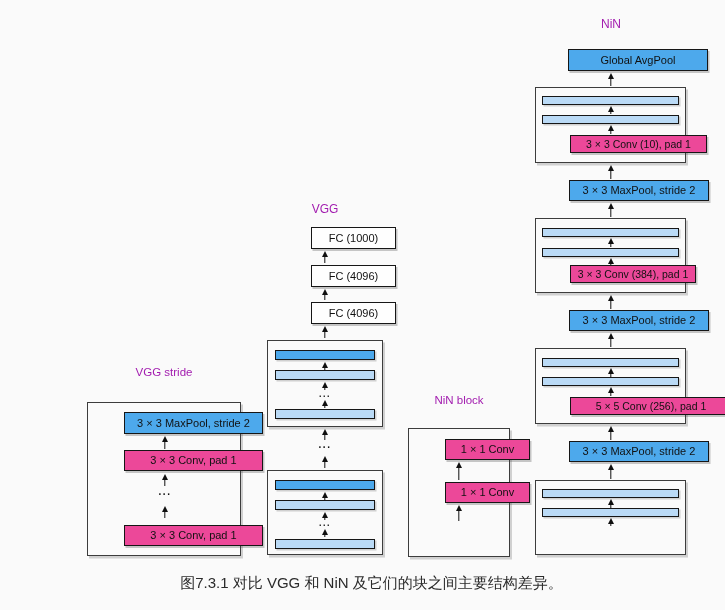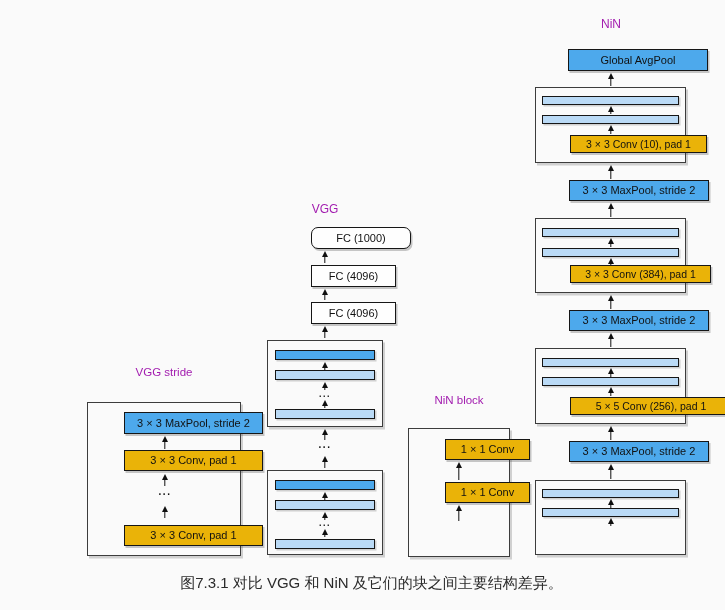--- a/index.html
+++ b/index.html
@@ -9,21 +9,21 @@
   }
   .node{
     position:absolute;box-sizing:border-box;border:1px solid #161616;
     display:flex;align-items:center;justify-content:center;
     font-size:11px;line-height:1;white-space:nowrap;
     box-shadow:1.5px 2px 0 rgba(60,60,60,0.28);
     margin-left:28px;
   }
   .node.small{font-size:10.5px;}
   .pool{background:#4da9ec;}
-  .conv{background:#eab308;}
+  .conv{background:#ec4899;}
   .plain{background:#fefefe;}
   .bar{
     position:absolute;box-sizing:border-box;border:1px solid #161616;
     box-shadow:1.5px 1.5px 0 rgba(60,60,60,0.22);
   }
   .bar.pool{background:#4da9ec;}
   .bar.conv{background:#badaf6;}
   .container{
     position:absolute;box-sizing:border-box;border:1.4px solid #3c3c3c;
     box-shadow:2px 2.5px 0 rgba(60,60,60,0.22);
@@ -68,21 +68,21 @@
       <span class="stem"></span>
     </div>
   <div class="dots" style="left:135px;top:489px;width:60px;">...</div>
   <div class="arrow" style="left:160px;top:506px;height:12px;">
       <span class="head"></span>
       <span class="stem"></span>
     </div>
   <div class="node conv" style="left:96px;top:525px;width:139px;height:21px;">3 × 3 Conv, pad 1</div>
 
   <div class="grouptitle" style="left:285px;top:203px;width:80px;font-size:12px;">VGG</div>
-  <div class="node plain" style="left:283px;top:227px;width:100px;height:22px;border-radius:7px;">FC (1000)</div>
+  <div class="node plain" style="left:283px;top:227px;width:85px;height:22px;">FC (1000)</div>
   <div class="arrow" style="left:320px;top:251px;height:12px;">
       <span class="head"></span>
       <span class="stem"></span>
     </div>
   <div class="node plain" style="left:283px;top:265px;width:85px;height:22px;">FC (4096)</div>
   <div class="arrow" style="left:320px;top:289px;height:11px;">
       <span class="head"></span>
       <span class="stem"></span>
     </div>
   <div class="node plain" style="left:283px;top:302px;width:85px;height:22px;">FC (4096)</div>
@@ -184,21 +184,21 @@
   <div class="bar conv" style="left:542px;top:228px;width:137px;height:9px;"></div>
   <div class="arrow" style="left:606px;top:238px;height:9px;">
       <span class="head"></span>
       <span class="stem"></span>
     </div>
   <div class="bar conv" style="left:542px;top:248px;width:137px;height:9px;"></div>
   <div class="arrow" style="left:606px;top:258px;height:7px;">
       <span class="head"></span>
       <span class="stem"></span>
     </div>
-  <div class="node conv small" style="left:542px;top:265px;width:141px;height:18px;">3 × 3 Conv (384), pad 1</div>
+  <div class="node conv small" style="left:542px;top:265px;width:126px;height:18px;">3 × 3 Conv (384), pad 1</div>
 
   <div class="arrow" style="left:606px;top:295px;height:14px;">
       <span class="head"></span>
       <span class="stem"></span>
     </div>
   <div class="node pool" style="left:541px;top:310px;width:140px;height:21px;">3 × 3 MaxPool, stride 2</div>
   <div class="arrow" style="left:606px;top:333px;height:14px;">
       <span class="head"></span>
       <span class="stem"></span>
     </div>

